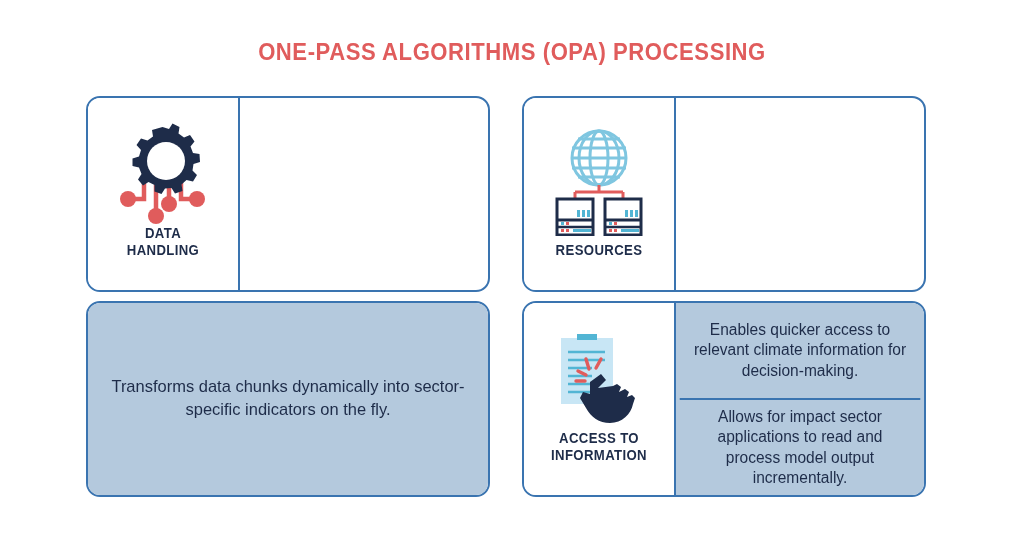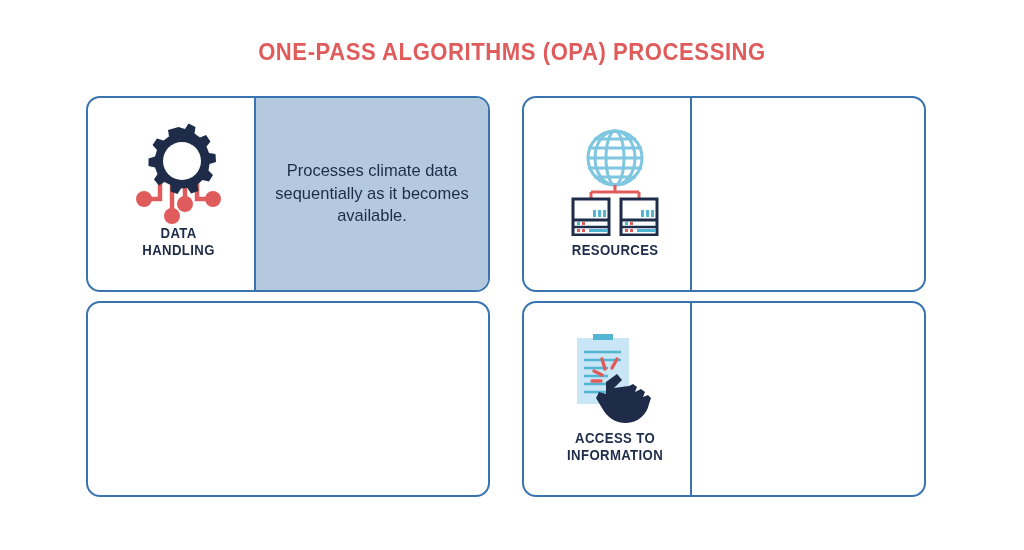--- a/index.html
+++ b/index.html
@@ -51,24 +51,22 @@
   .card-4 { left: 522px; top: 301px; width: 404px; height: 196px; }
 
   .icon-panel {
     width: 152px;
     flex: 0 0 152px;
     background: #ffffff;
     border-right: 2px solid #3a74b0;
     box-sizing: border-box;
     display: flex;
     flex-direction: column;
-    align-items: center;
     justify-content: center;
     padding-bottom: 4px;
-    margin-left: 16px;
   }
   .icon-wrap {
     height: 112px;
     display: flex;
     align-items: center;
     justify-content: center;
   }
   .icon-label {
     color: #1e2c49;
     font-size: 14px;
@@ -144,23 +142,20 @@
                      L28 46.5 L21.5 45 L21.5 37.5 L28 35.5 L30 29 L25.5 24 L30 17.5
                      L36.5 19.5 L42 15.5 L41 9 Z"></path>
           </g>
           <circle cx="55" cy="40" r="19" fill="#ffffff"></circle>
         </svg>
       </div>
       <div class="icon-label">
         <div>DATA</div>
         <div>HANDLING</div>
       </div>
-    </div>
-    <div class="text-panel">
-      <div class="text-block">Processes climate data sequentially as it becomes available.</div>
     </div>
   </div>
 
   <div class="card card-2">
     <div class="icon-panel">
       <div class="icon-wrap">
         <svg width="104" height="108" viewBox="0 0 104 108">
 
           <g stroke="#7fc6e0" stroke-width="3" fill="none">
             <circle cx="52" cy="30" r="27"></circle>
@@ -209,20 +204,23 @@
           </g>
         </svg>
       </div>
       <div class="icon-label">
         <div>RESOURCES</div>
       </div>
     </div>
   </div>
 
   <div class="card card-3">
+    <div class="text-panel">
+      <div class="text-block">Transforms data chunks dynamically into sector-specific indicators on the fly.</div>
+    </div>
   </div>
 
   <div class="card card-4">
     <div class="icon-panel tall-label">
       <div class="icon-wrap">
         <svg width="100" height="100" viewBox="0 0 100 100">
 
           <rect x="12" y="10" width="52" height="66" fill="#c8e6f5"></rect>
           <rect x="28" y="6" width="20" height="6" fill="#52b5d4"></rect>
           <g stroke="#52b5d4" stroke-width="2.6">
@@ -251,15 +249,19 @@
                      C50 95 42 89 37 80
                      L31 70 L34 64 L41 66 Z"></path>
           </g>
         </svg>
       </div>
       <div class="icon-label">
         <div>ACCESS TO</div>
         <div>INFORMATION</div>
       </div>
     </div>
+    <div class="text-panel">
+      <div class="text-block small">Enables quicker access to relevant climate information for decision-making.</div>
+      <div class="text-block small">Allows for impact sector applications to read and process model output incrementally.</div>
+    </div>
   </div>
 
 </div>
 
 </body></html>

